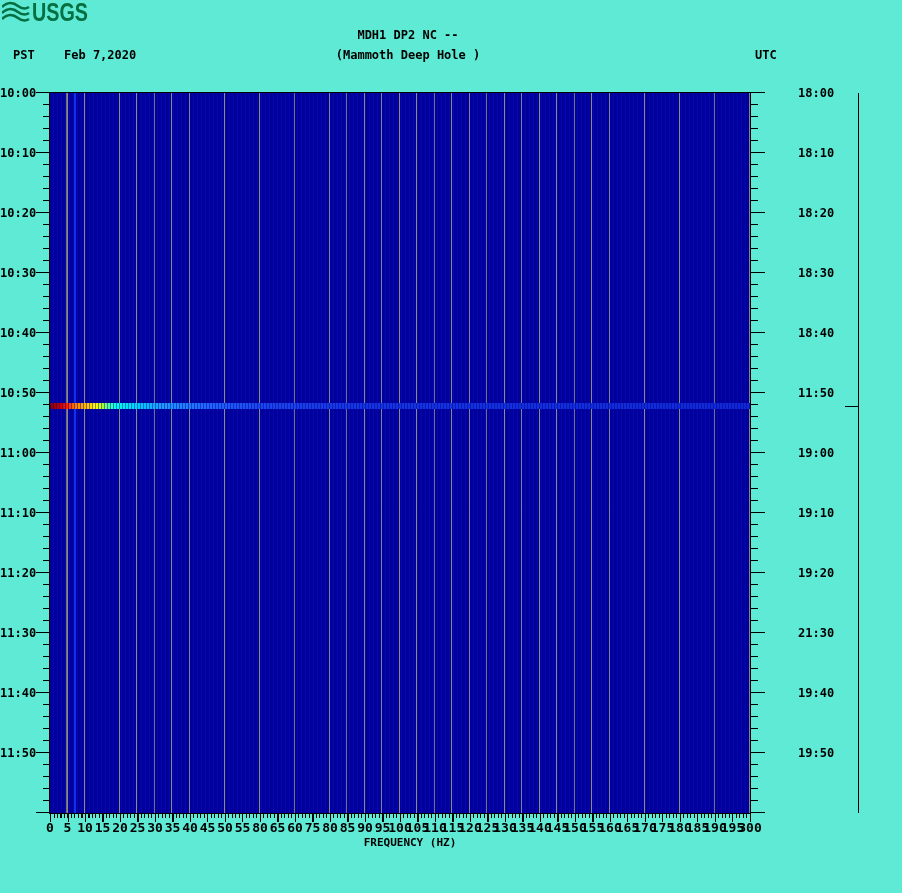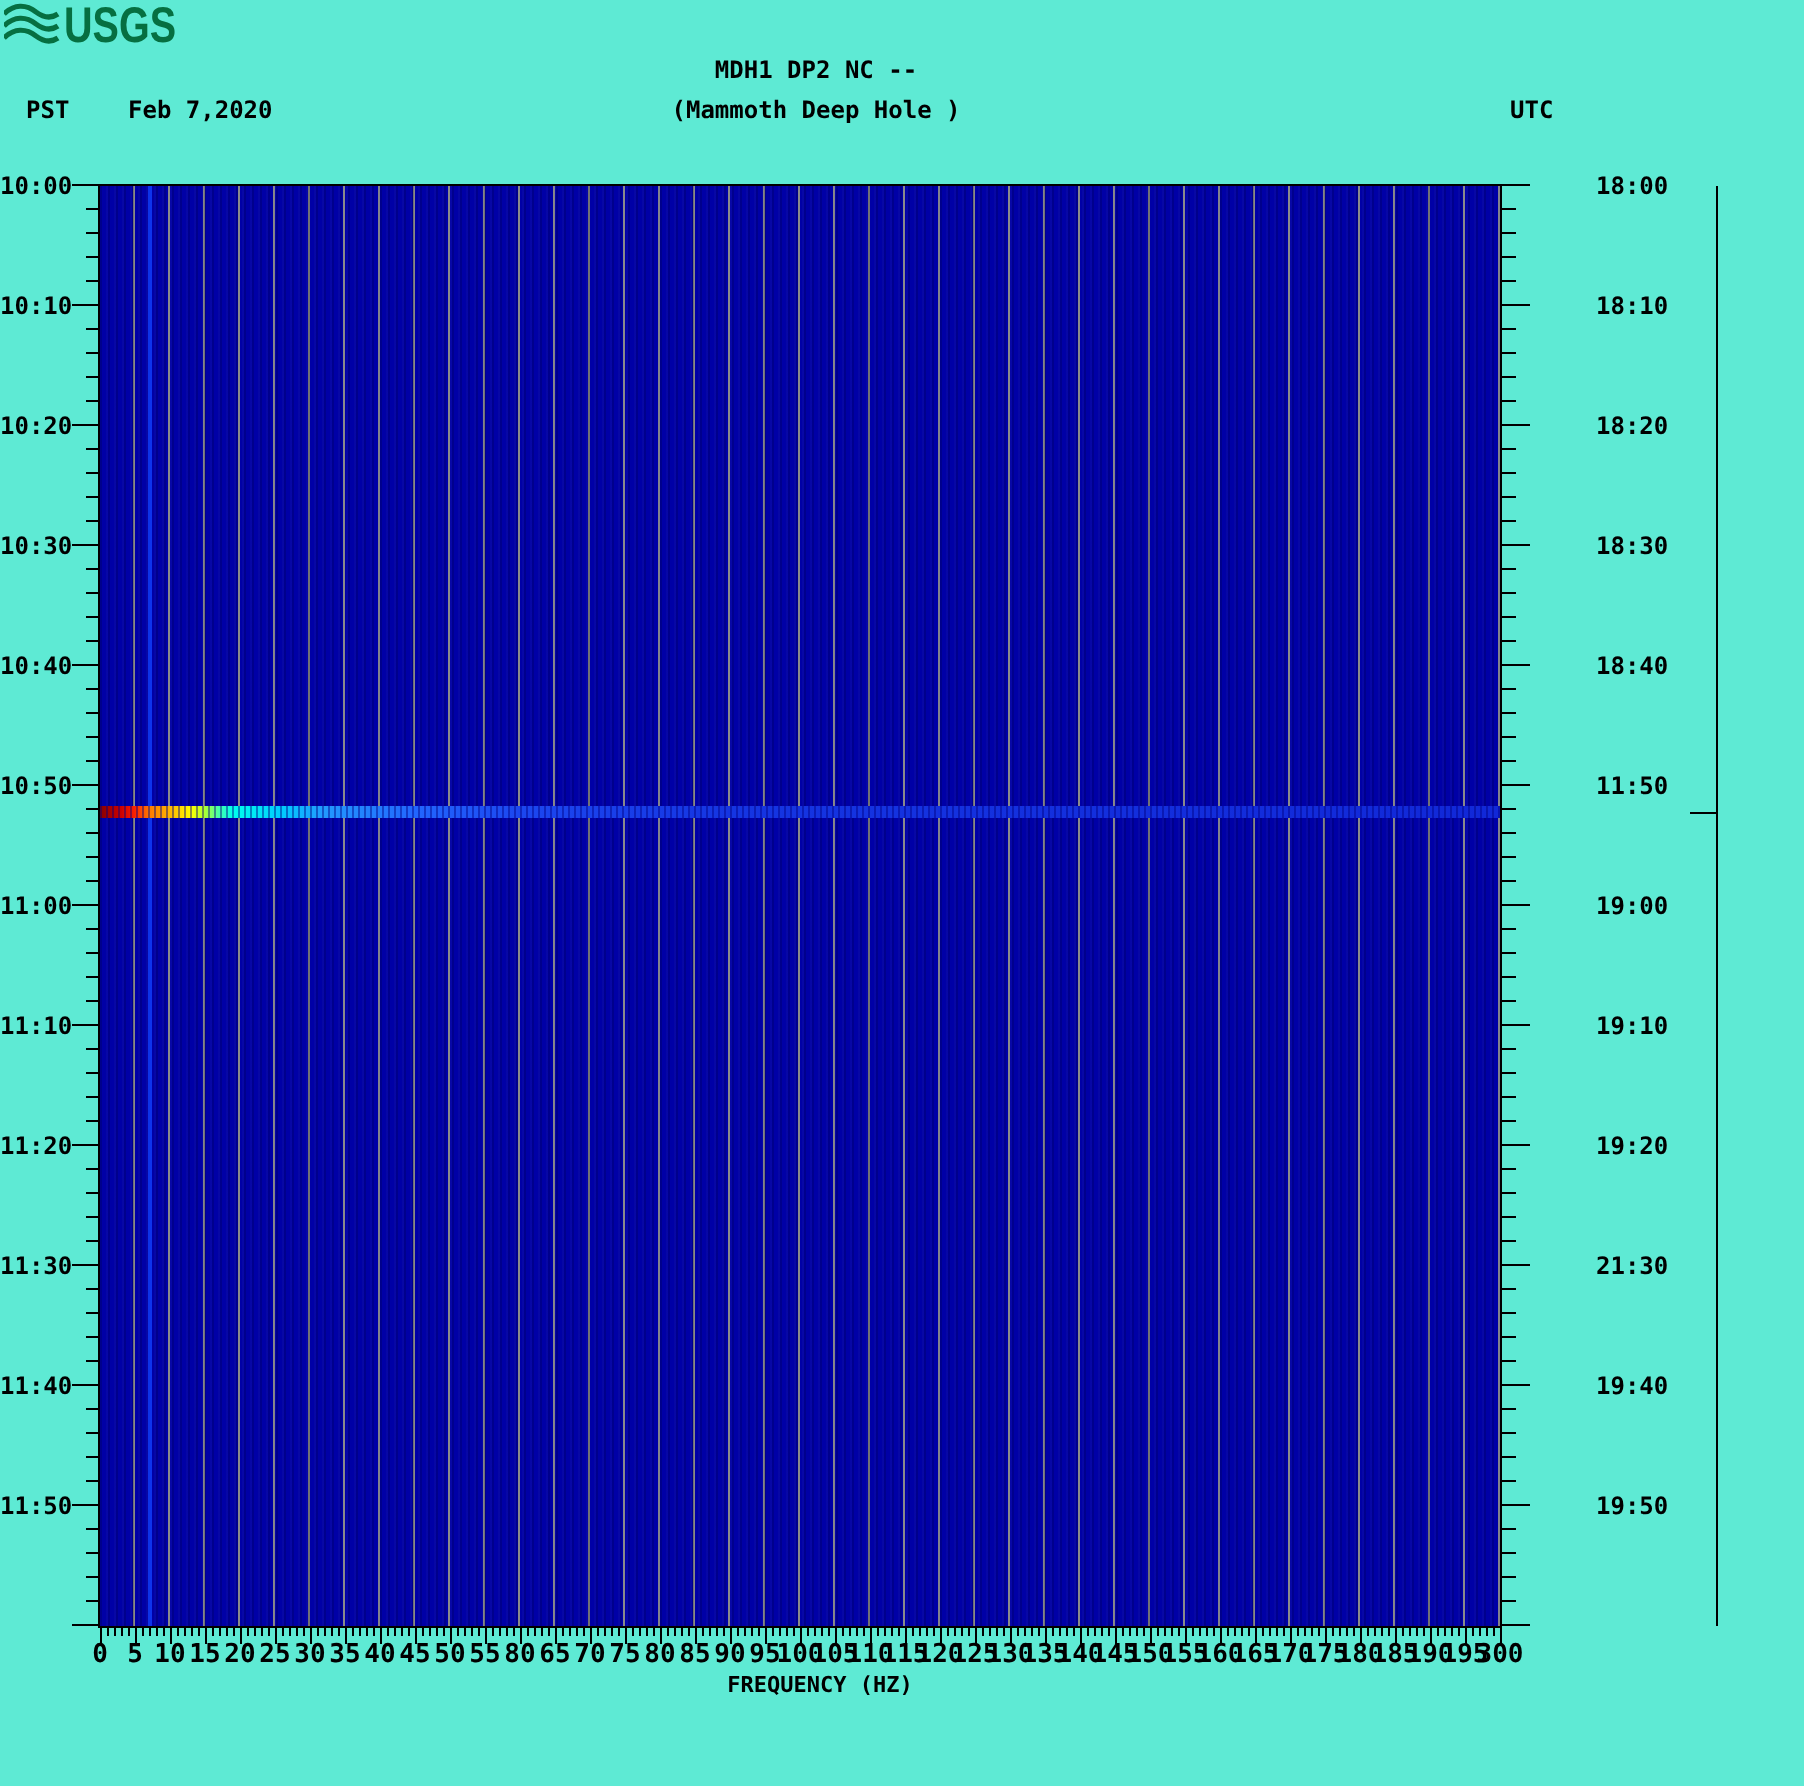--- a/index.html
+++ b/index.html
@@ -131,21 +131,21 @@
       <div class="flabel" style="--i: 4;">20</div>
       <div class="flabel" style="--i: 5;">25</div>
       <div class="flabel" style="--i: 6;">30</div>
       <div class="flabel" style="--i: 7;">35</div>
       <div class="flabel" style="--i: 8;">40</div>
       <div class="flabel" style="--i: 9;">45</div>
       <div class="flabel" style="--i: 10;">50</div>
       <div class="flabel" style="--i: 11;">55</div>
       <div class="flabel" style="--i: 12;">80</div>
       <div class="flabel" style="--i: 13;">65</div>
-      <div class="flabel" style="--i: 14;">70</div>
+      <div class="flabel" style="--i: 14;">60</div>
       <div class="flabel" style="--i: 15;">75</div>
       <div class="flabel" style="--i: 16;">80</div>
       <div class="flabel" style="--i: 17;">85</div>
       <div class="flabel" style="--i: 18;">90</div>
       <div class="flabel" style="--i: 19;">95</div>
       <div class="flabel" style="--i: 20;">100</div>
       <div class="flabel" style="--i: 21;">105</div>
       <div class="flabel" style="--i: 22;">110</div>
       <div class="flabel" style="--i: 23;">115</div>
       <div class="flabel" style="--i: 24;">120</div>

